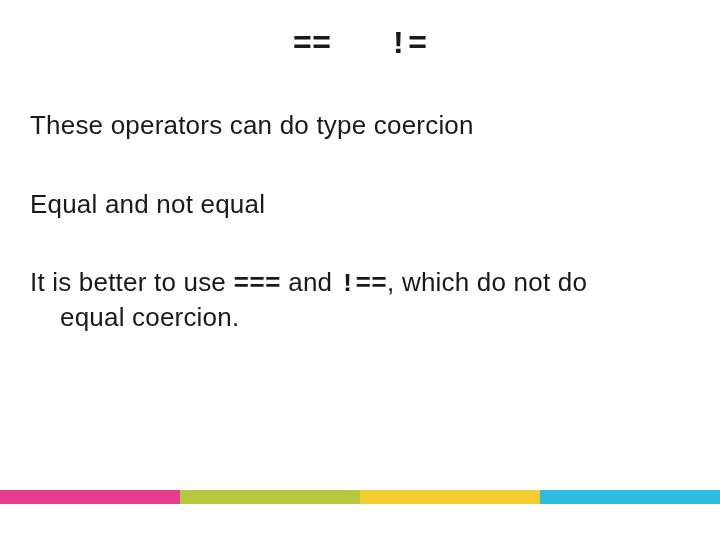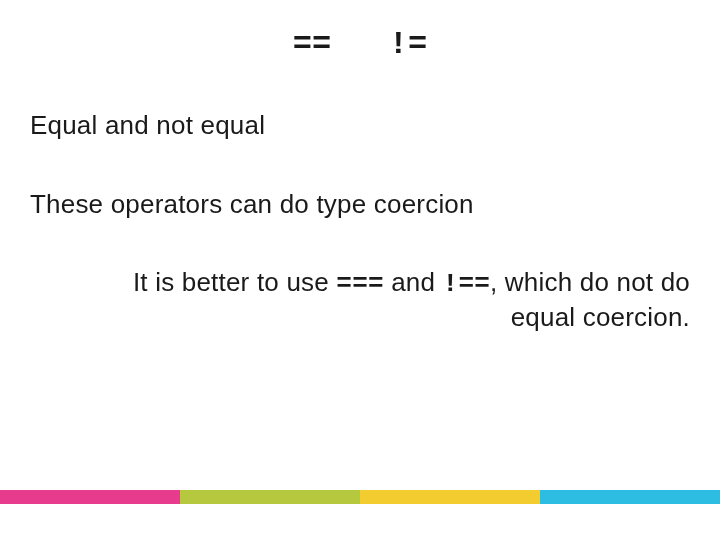--- a/index.html
+++ b/index.html
@@ -28,21 +28,21 @@
     margin-top: 6px;
     margin-bottom: 46px;
     white-space: pre;
   }
   .line {
     font-size: 26px;
     line-height: 1.25;
     margin-bottom: 46px;
     letter-spacing: 0.2px;
   }
-  .line.last { margin-bottom: 0; text-align: right; }
+  .line.last { margin-bottom: 0; }
   .code-inline {
     font-family: Consolas, "Courier New", monospace;
     font-weight: 700;
   }
   .indent-cont {
     display: block;
     padding-left: 30px;
   }
   .footer {
     position: absolute;
@@ -57,23 +57,23 @@
   .c2 { background: #b6c93e; }  
   .c3 { background: #f3cc2f; }  
   .c4 { background: #2dbce2; }  
 </style>
 </head>
 <body>
 
 <div class="slide">
   <div class="title">==   !=</div>
 
+  <div class="line">These operators can do type coercion</div>
+
   <div class="line">Equal and not equal</div>
-
-  <div class="line">These operators can do type coercion</div>
 
   <div class="line last">
     <span>It is better to use </span><span class="code-inline">===</span><span> and </span><span class="code-inline">!==</span><span>, which do not do</span>
     <span class="indent-cont">equal coercion.</span>
   </div>
 </div>
 
 <div class="footer">
   <div class="c1"></div>
   <div class="c2"></div>

